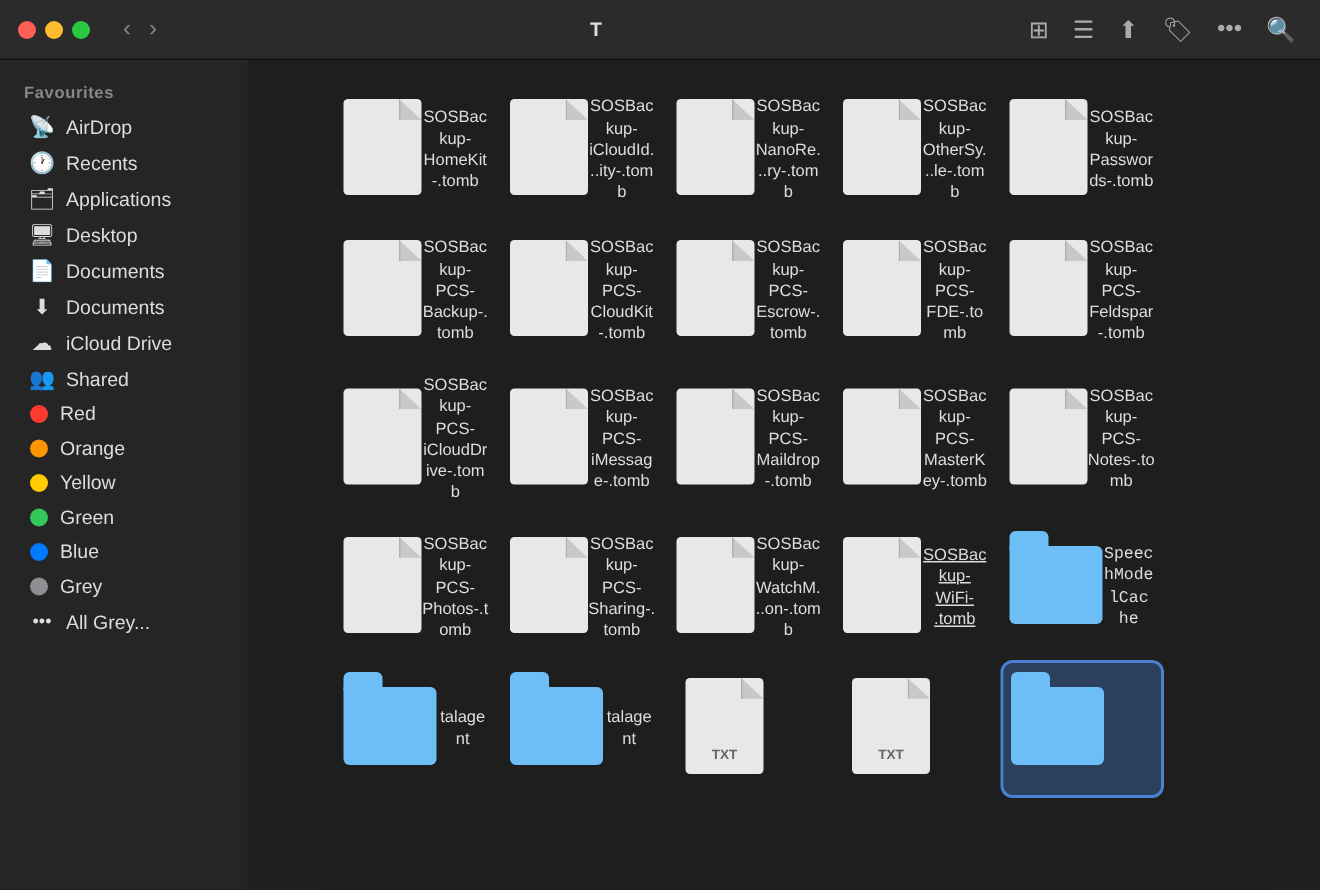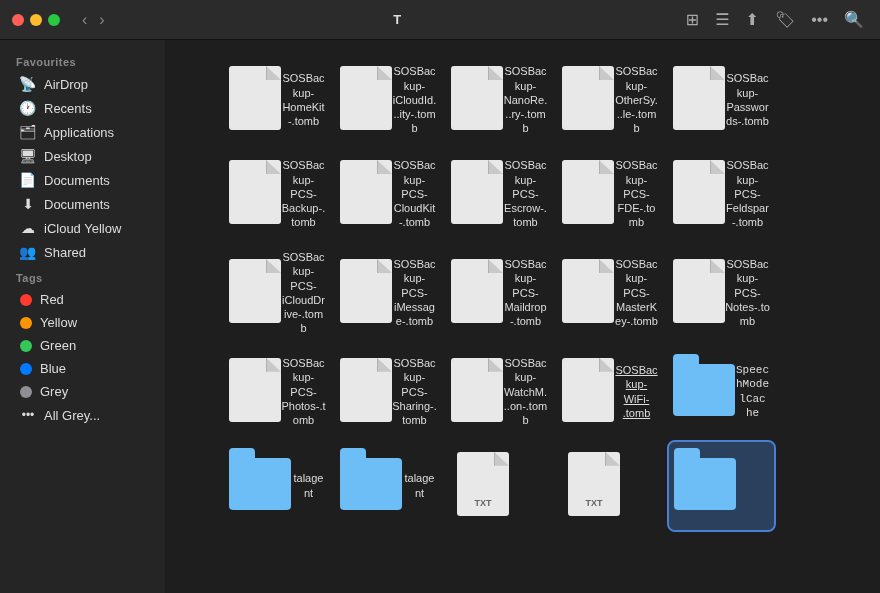--- a/index.html
+++ b/index.html
@@ -274,35 +274,38 @@
       <span>Documents</span>
     </div>
     <div class="sidebar-item">
       <span class="sidebar-icon">⬇</span>
       <span>Documents</span>
     </div>
 
 
     <div class="sidebar-item">
       <span class="sidebar-icon">☁</span>
-      <span>iCloud Yellow</span>
+      <span>iCloud Drive</span>
     </div>
     <div class="sidebar-item">
       <span class="sidebar-icon">👥</span>
       <span>Shared</span>
     </div>
 
-    <div class="sidebar-section-label">Tags</div>
 
     <div class="sidebar-item">
       <span class="tag-dot" style="background:#ff3b30;"></span>
       <span>Red</span>
     </div>
     <div class="sidebar-item">
       <span class="tag-dot" style="background:#ff9500;"></span>
+      <span>Orange</span>
+    </div>
+    <div class="sidebar-item">
+      <span class="tag-dot" style="background:#ffcc00;"></span>
       <span>Yellow</span>
     </div>
     <div class="sidebar-item">
       <span class="tag-dot" style="background:#34c759;"></span>
       <span>Green</span>
     </div>
     <div class="sidebar-item">
       <span class="tag-dot" style="background:#007aff;"></span>
       <span>Blue</span>
     </div>

